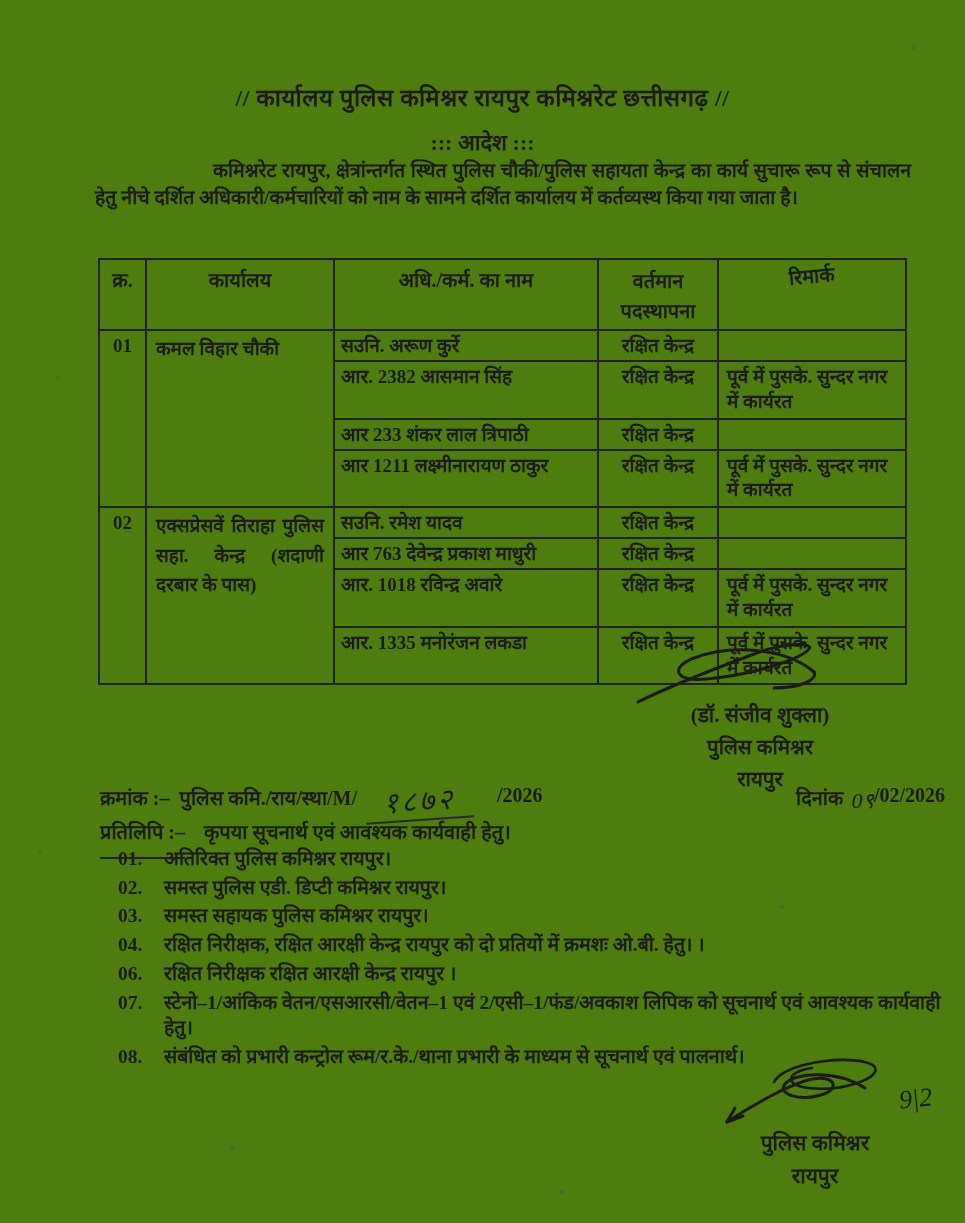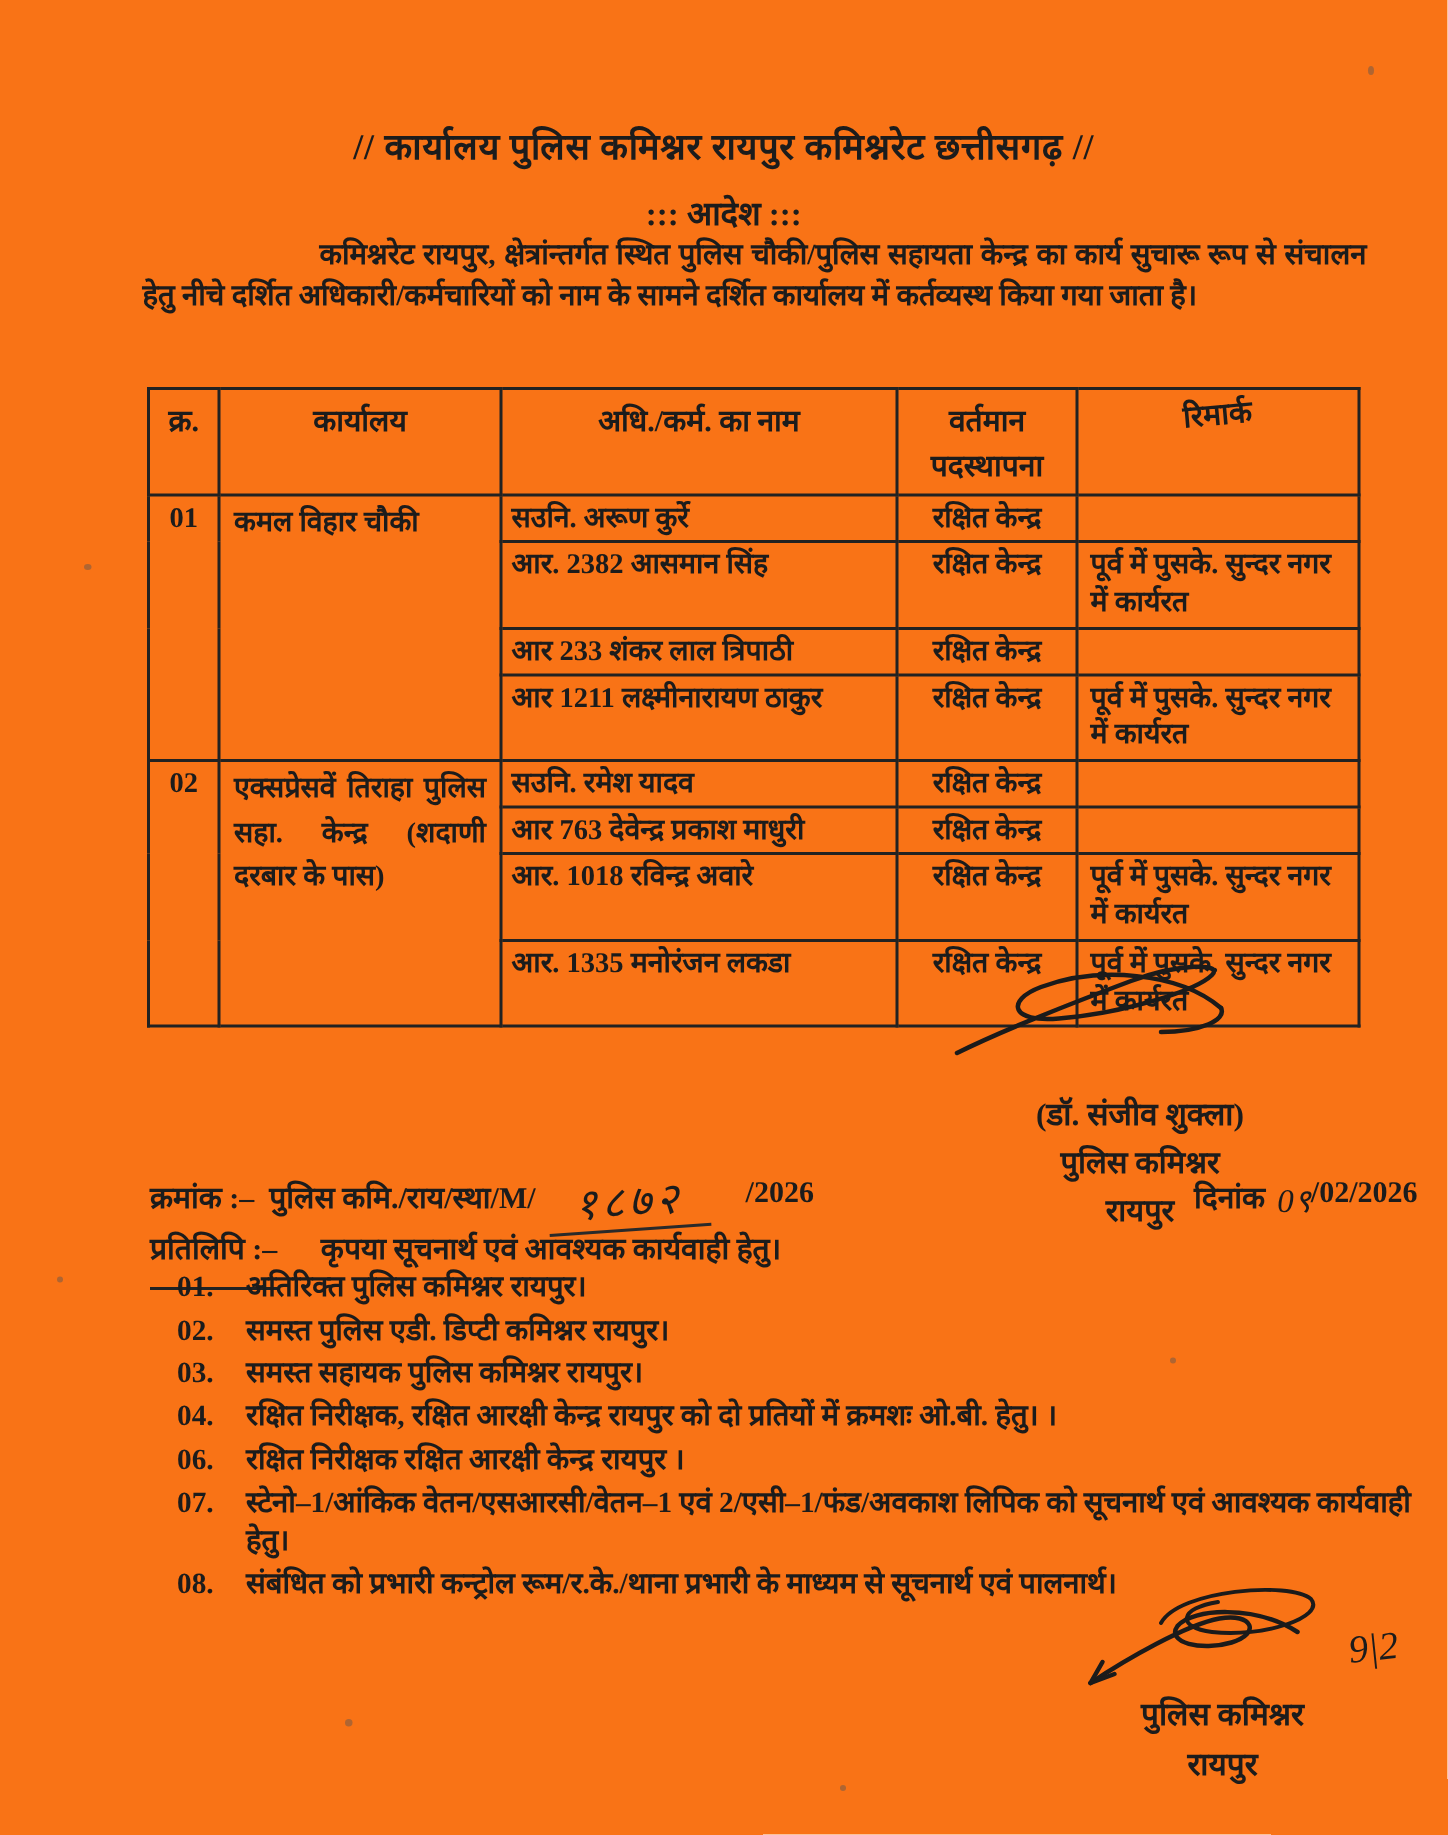--- a/index.html
+++ b/index.html
@@ -1,19 +1,19 @@
 <!DOCTYPE html>
 <html><head>
 <meta charset="utf-8">
 <style>
   * { margin:0; padding:0; box-sizing:border-box; }
   html,body { background:#ffffff; }
   .page {
     position:relative; width:965px; height:1223px;
-    background:#f97316; color:#1c1c1c; overflow:hidden;
+    background:#4d7c0f; color:#1c1c1c; overflow:hidden;
     font-family:"Liberation Serif","DejaVu Serif",serif;
   }
   .doc-title {
     position:absolute; top:80px; left:0; width:100%;
     text-align:center; font-size:24px; font-weight:700; letter-spacing:.5px;
   }
   .order-heading {
     position:absolute; top:126px; left:0; width:100%;
     text-align:center; font-size:22px; font-weight:700;
   }
@@ -30,21 +30,21 @@
   td { font-size:19px; font-weight:700; line-height:1.22; }
   tr.hdr { height:66px; }
   tr.h30 { height:31px; } tr.h52 { height:52px; } tr.h56 { height:56px; }
   .c-sno  { text-align:center; }
   .c-office { padding:3px 9px; text-align:justify; line-height:1.55; }
   .c-post { text-align:center; white-space:nowrap; }
   .c-remark { line-height:1.3; padding:3px 8px;border-radius:10px; }
   .tilt-up { display:inline-block; transform:rotate(-5deg) translateY(-4px); }
   .post-hdr { display:inline-block; text-align:center; line-height:1.5; }
   
-  .sig1 { position:absolute; top:728px; left:625px; width:270px; text-align:center; }
+  .sig1 { position:absolute; top:700px; left:625px; width:270px; text-align:center; }
   .sig1 .line1 { font-size:21px; font-weight:700; }
   .sig1 .line2 { font-size:20.5px; font-weight:700; margin-top:4px; }
   .sig1 .line3 { font-size:20.5px; font-weight:700; margin-top:4px; }
   .sig1-svg { position:absolute; top:638px; left:628px; }
   .ref-line {
     position:absolute; top:784px; left:100px; width:845px;
     display:flex; align-items:flex-start; font-size:20px; font-weight:700;
   }
   .hand-num {
     display:inline-block; min-width:108px; text-align:center;
@@ -52,21 +52,21 @@
     transform:rotate(-4deg); border-bottom:2px solid #2a2a2a;
     position:relative; top:-4px; margin:0 8px;
   }
   .hand-date { font-style:italic; font-weight:500; font-size:22px; }
   .ref-spacer { flex:1; }
   .pratilipi {
     position:absolute; top:818px; left:100px; width:845px;
     font-size:20px; font-weight:700;
   }
   .pratilipi .lbl { border-bottom:2.2px solid #222; padding-bottom:14px; }
-  .pratilipi .txt { margin-left:24px; }
+  .pratilipi .txt { margin-left:14px; }
   
   .copies { position:absolute; top:846px; left:118px; width:840px; }
   .copy-item { display:flex; margin-bottom:3px; font-size:19.5px; font-weight:600; line-height:1.32; }
   .copy-item .num { width:46px; flex:0 0 46px; }
   .copy-item .txt { flex:1; }
   
   .sig2 { position:absolute; top:1068px; left:690px; width:250px; text-align:center; }
   .sig2-svg-wrap { position:relative; height:58px; }
   .hand-note {
     position:absolute; right:8px; top:16px;

